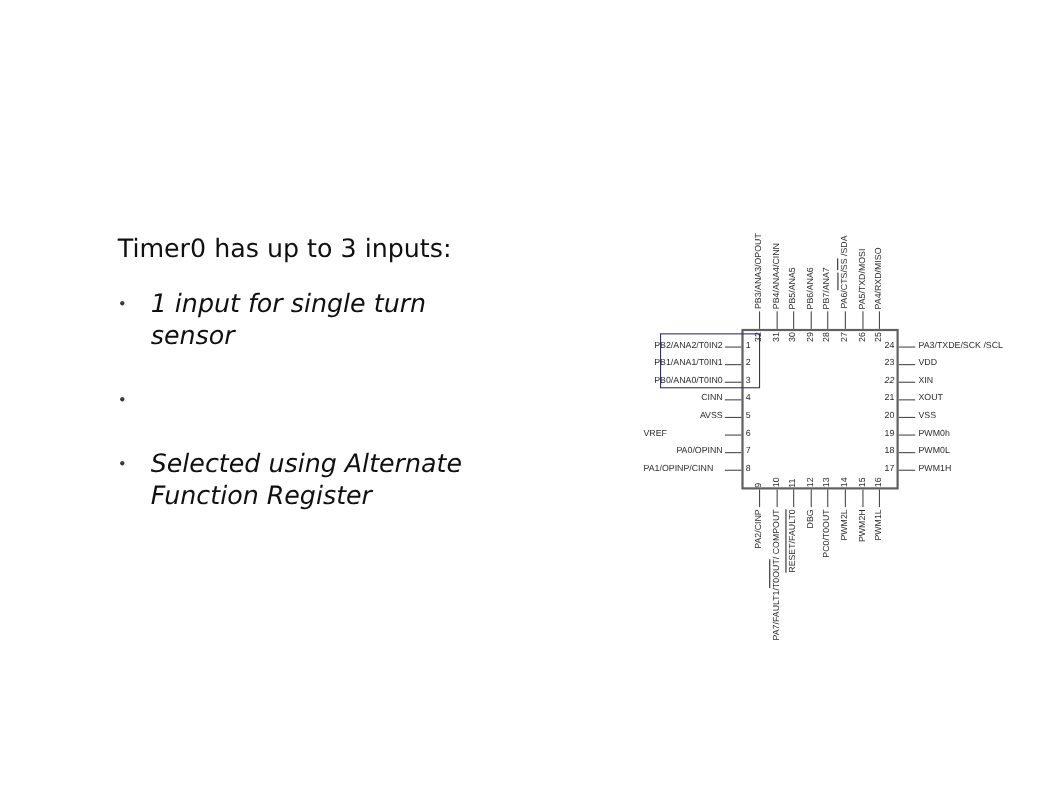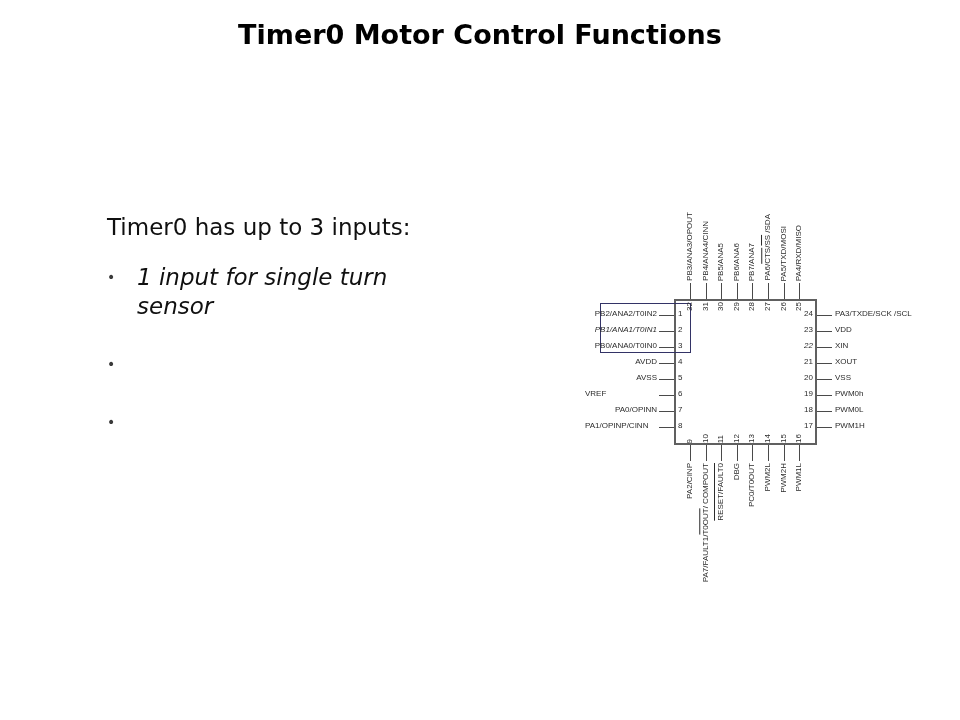--- a/index.html
+++ b/index.html
@@ -21,51 +21,52 @@
           border:1px solid #333366;box-sizing:border-box;z-index:2;}
   .pin{position:absolute;font-family:"Liberation Sans",sans-serif;font-size:8px;
        line-height:10px;color:#2b2b2b;z-index:3;}
   .v{writing-mode:vertical-rl;transform:rotate(180deg);white-space:nowrap;}
   .ov{text-decoration:overline;}
 </style>
 </head>
 <body>
 
 <div class="slide">
-  <div class="title">Timer0 Motor Control Functions</div>
 
   <div class="textblock">
     <div class="intro">Timer0 has up to 3 inputs:</div>
 
     <div class="bullet">
       <span class="marker">•</span>
       <span class="btext">1 input for single turn
 sensor</span>
     </div>
     <div class="bullet">
       <span class="marker">•</span>
     </div>
     <div class="bullet">
       <span class="marker">•</span>
+      <span class="btext">Selected using Alternate
+Function Register</span>
     </div>
   </div>
 
   <div class="chip-area" id="chip">
     <div class="chip-body"></div>
     <div class="hl-box" style="border-color: rgb(51, 51, 102);"></div>
   <div class="pin" style="position: absolute; left: 0px; top: 94px; width: 72px; text-align: right;"><span>PB2/ANA2/T0IN2</span></div>
       <div class="pin" style="position: absolute; left: 74px; top: 100px; width: 15px; height: 1px; background: rgb(74, 74, 74);"></div>
       <div class="pin" style="position: absolute; left: 93px; top: 94px;"><span>1</span></div>
-      <div class="pin" style="position: absolute; left: 0px; top: 110px; width: 72px; text-align: right; font-style: italic;"><span>PB1/ANA1/T0IN1</span></div>
+      <div class="pin" style="position: absolute; left: 0px; top: 110px; width: 72px; text-align: right;"><span>PB1/ANA1/T0IN1</span></div>
       <div class="pin" style="position: absolute; left: 74px; top: 116px; width: 15px; height: 1px; background: rgb(74, 74, 74);"></div>
       <div class="pin" style="position: absolute; left: 93px; top: 110px;"><span>2</span></div>
       <div class="pin" style="position: absolute; left: 0px; top: 126px; width: 72px; text-align: right;"><span>PB0/ANA0/T0IN0</span></div>
       <div class="pin" style="position: absolute; left: 74px; top: 132px; width: 15px; height: 1px; background: rgb(74, 74, 74);"></div>
       <div class="pin" style="position: absolute; left: 93px; top: 126px;"><span>3</span></div>
-      <div class="pin" style="position: absolute; left: 0px; top: 142px; width: 72px; text-align: right;"><span>AVDD</span></div>
+      <div class="pin" style="position: absolute; left: 0px; top: 142px; width: 72px; text-align: right;"><span>CINN</span></div>
       <div class="pin" style="position: absolute; left: 74px; top: 148px; width: 15px; height: 1px; background: rgb(74, 74, 74);"></div>
       <div class="pin" style="position: absolute; left: 93px; top: 142px;"><span>4</span></div>
       <div class="pin" style="position: absolute; left: 0px; top: 158px; width: 72px; text-align: right;"><span>AVSS</span></div>
       <div class="pin" style="position: absolute; left: 74px; top: 164px; width: 15px; height: 1px; background: rgb(74, 74, 74);"></div>
       <div class="pin" style="position: absolute; left: 93px; top: 158px;"><span>5</span></div>
       <div class="pin" style="position: absolute; left: 0px; top: 174px; width: 72px; text-align: left;"><span>VREF</span></div>
       <div class="pin" style="position: absolute; left: 74px; top: 180px; width: 15px; height: 1px; background: rgb(74, 74, 74);"></div>
       <div class="pin" style="position: absolute; left: 93px; top: 174px;"><span>6</span></div>
       <div class="pin" style="position: absolute; left: 0px; top: 190px; width: 72px; text-align: right;"><span>PA0/OPINN</span></div>
       <div class="pin" style="position: absolute; left: 74px; top: 196px; width: 15px; height: 1px; background: rgb(74, 74, 74);"></div>

